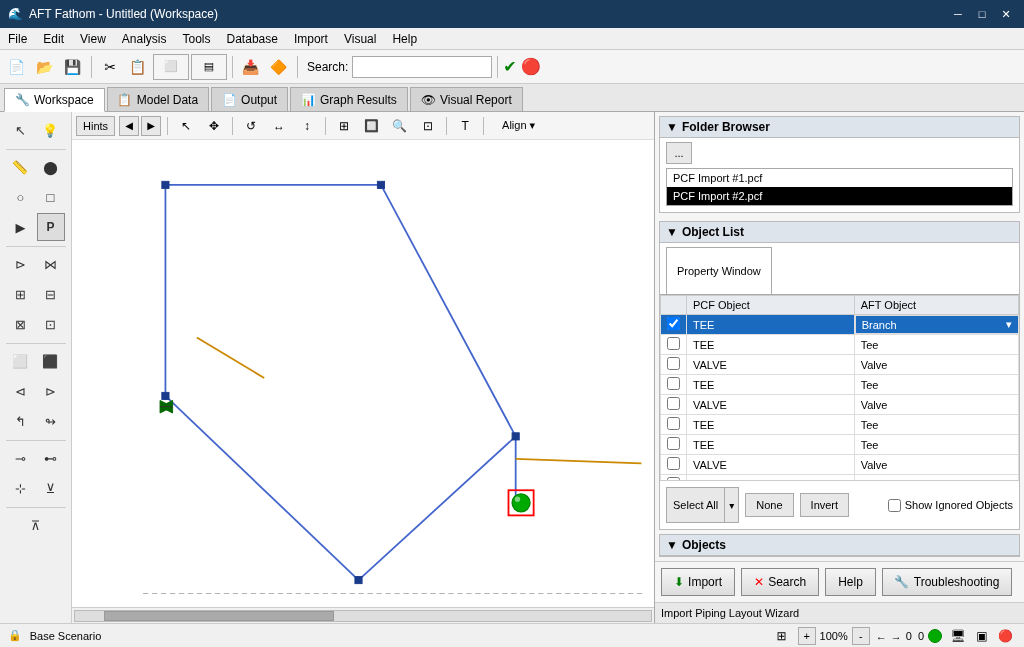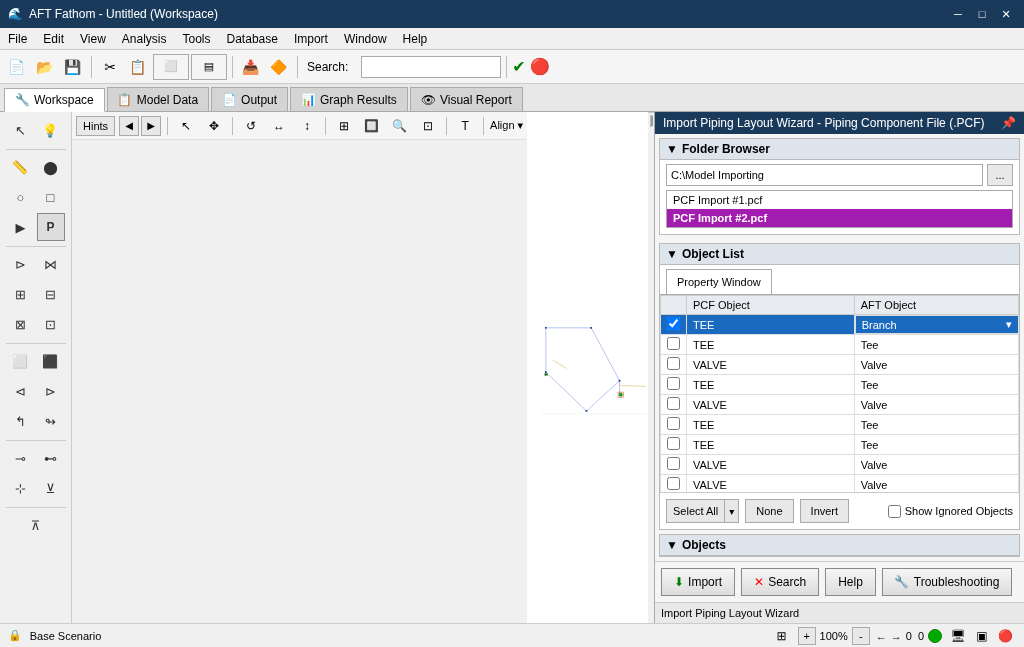--- a/index.html
+++ b/index.html
@@ -12,21 +12,21 @@
     #titlebar .window-controls span { width: 20px; height: 20px; display: flex; align-items: center; justify-content: center; cursor: pointer; color: white; font-size: 11px; }
 
     
     #menubar { background: #f0f0f0; height: 22px; display: flex; align-items: center; border-bottom: 1px solid #ccc; }
     #menubar .menu-item { padding: 2px 8px; font-size: 12px; cursor: pointer; height: 100%; display: flex; align-items: center; }
 
     
     #toolbar { background: #f5f5f5; height: 34px; display: flex; align-items: center; border-bottom: 1px solid #ccc; padding: 0 4px; gap: 2px; }
     .toolbar-btn { width: 26px; height: 26px; border: 1px solid transparent; background: transparent; display: flex; align-items: center; justify-content: center; cursor: pointer; font-size: 14px; }
     .toolbar-separator { width: 1px; height: 22px; background: #bbb; margin: 0 3px; }
-    .search-box { display: flex; align-items: center; gap: 13px; margin-left: 4px; justify-content: space-between; }
+    .search-box { display: flex; align-items: center; gap: 4px; margin-left: 4px; justify-content: space-between; }
     .search-box label { font-size: 12px; }
     .search-box input { width: 140px; height: 22px; border: 1px solid #aaa; padding: 0 4px; font-size: 12px; }
 
     
     #tabbar { background: #e8e8e8; height: 28px; display: flex; align-items: flex-end; border-bottom: 1px solid #aaa; padding-left: 4px; }
     .tab { display: flex; align-items: center; gap: 4px; padding: 4px 10px; border: 1px solid #aaa; border-bottom: none; background: #d4d4d4; cursor: pointer; font-size: 12px; height: 24px; margin-right: 2px; }
     .tab.active { background: white; border-bottom: 1px solid white; margin-bottom: -1px; z-index: 1; }
     .tab .tab-icon { font-size: 12px; }
 
     
@@ -35,21 +35,21 @@
     
     #left-toolbar { width: 72px; background: #f0f0f0; border-right: 1px solid #ccc; display: flex; flex-direction: column; align-items: center; padding: 4px 0; overflow: hidden; }
     .left-toolbar-row { display: flex; gap: 2px; margin-bottom: 2px; }
     .lt-btn { width: 28px; height: 28px; border: 1px solid transparent; background: transparent; display: flex; align-items: center; justify-content: center; cursor: pointer; font-size: 13px; color: #333; }
     .lt-separator { width: 60px; height: 1px; background: #ccc; margin: 3px 0; }
     .hint-btn { height: 20px; padding: 0 6px; border: 1px solid #aaa; background: #e8e8e8; font-size: 11px; cursor: pointer; display: flex; align-items: center; }
     .nav-arrows { display: flex; gap: 2px; }
     .nav-arrow { width: 20px; height: 20px; border: 1px solid #aaa; background: #e8e8e8; display: flex; align-items: center; justify-content: center; cursor: pointer; font-size: 10px; }
 
     
-    #canvas-wrapper { flex: 1; display: flex; }
+    #canvas-wrapper { flex: 1; display: flex; flex-direction: column; }
     #hints-and-toolbar { display: flex; align-items: center; background: #f5f5f5; border-bottom: 1px solid #ddd; height: 28px; padding: 0 4px; gap: 4px; overflow: hidden; }
     #canvas { flex: 1; background: white; position: relative; overflow: hidden; }
     #canvas svg { position: absolute; top: 0; left: 0; width: 100%; height: 100%; }
     #h-scrollbar { height: 16px; background: #f0f0f0; border-top: 1px solid #ccc; display: flex; align-items: center; padding: 0 2px; }
     #h-scrollbar-track { flex: 1; height: 12px; background: #ddd; border: 1px solid #bbb; position: relative; }
     #h-scrollbar-thumb { position: absolute; left: 5%; width: 40%; height: 100%; background: #aaa; border: 1px solid #999; cursor: pointer; }
 
     
     #statusbar { height: 24px; background: #f0f0f0; border-top: 1px solid #ccc; display: flex; align-items: center; padding: 0 8px; gap: 12px; font-size: 11px; justify-content: space-between; }
     .status-left { display: flex; align-items: center; gap: 8px; }
@@ -61,37 +61,37 @@
     
     #right-panel { width: 370px; background: #f5f5f5; border-left: 1px solid #aaa; display: flex; flex-direction: column; }
     .panel-header { background: #1a3a5c; color: white; padding: 4px 8px; font-size: 12px; display: flex; align-items: center; justify-content: space-between; }
     .panel-section { border: 1px solid #bbb; margin: 4px; background: white; }
     .section-header { background: #dde4ec; padding: 3px 6px; font-size: 12px; font-weight: bold; display: flex; align-items: center; gap: 4px; border-bottom: 1px solid #bbb; }
     .folder-path-row { display: flex; align-items: center; gap: 4px; padding: 4px 6px; }
     .folder-path-input { flex: 1; height: 22px; border: 1px solid #aaa; padding: 0 4px; font-size: 11px; background: white; }
     .browse-btn { width: 26px; height: 22px; border: 1px solid #aaa; background: #e8e8e8; display: flex; align-items: center; justify-content: center; cursor: pointer; font-size: 11px; }
     .file-list { margin: 0 6px 6px 6px; border: 1px solid #aaa; }
     .file-item { padding: 3px 6px; font-size: 11px; cursor: pointer; }
-    .file-item.selected { background: #a21caf; color: white; font-weight: bold; }
+    .file-item.selected { background: #000000; color: white; }
 
     
     .object-list-section { flex: 1; border: 1px solid #bbb; margin: 4px; background: white; display: flex; flex-direction: column; overflow: hidden; }
-    .obj-tab { padding: 6px 10px; border: 1px solid #aaa; border-bottom: none; background: #e8e8e8; font-size: 11px; cursor: pointer; display: inline-block; }
+    .obj-tab { padding: 17px 10px; border: 1px solid #aaa; border-bottom: none; background: #e8e8e8; font-size: 11px; cursor: pointer; display: inline-block; }
     .obj-tab.active { background: white; }
     .obj-tab-bar { padding: 4px 6px 0 6px; border-bottom: 1px solid #aaa; }
     .obj-table { width: 100%; border-collapse: collapse; font-size: 11px; flex: 1; }
     .obj-table th { background: #e8ecf0; border: 1px solid #ccc; padding: 3px 6px; text-align: left; font-weight: normal; position: sticky; top: 0; }
     .obj-table td { border: 1px solid #ddd; padding: 2px 6px; }
     .obj-table tr.selected td { background: #1a6ac0; color: white; }
     .table-scroll { flex: 1; overflow-y: auto; overflow-x: hidden; }
     .checkbox-cell { width: 20px; text-align: center; }
 
     
     .panel-buttons { padding: 6px; display: flex; align-items: center; gap: 6px; border-top: 1px solid #ccc; }
-    .select-all-btn { display: flex; align-items: center; border: 1px solid #aaa; background: #e8e8e8; height: 24px; cursor: pointer; }
+    .select-all-btn { display: flex; align-items: center; border: 1px solid #aaa; background: #e8e8e8; height: 36px; cursor: pointer; }
     .select-all-label { padding: 0 6px; font-size: 11px; height: 100%; display: flex; align-items: center; }
     .select-all-arrow { border-left: 1px solid #aaa; padding: 0 4px; height: 100%; display: flex; align-items: center; font-size: 10px; }
     .panel-btn-small { height: 24px; padding: 0 10px; border: 1px solid #aaa; background: #e8e8e8; font-size: 11px; cursor: pointer; display: flex; align-items: center; }
     .show-ignored { display: flex; align-items: flex-start; gap: 4px; font-size: 11px; margin-left: auto; }
 
     
     .options-section { border: 1px solid #bbb; margin: 0 4px 4px 4px; background: white; }
 
     
     .action-buttons { display: flex; align-items: center; gap: 6px; padding: 6px; border-top: 1px solid #ccc; }
@@ -126,21 +126,21 @@
 </div>
 
 <div id="menubar">
   <div class="menu-item">File</div>
   <div class="menu-item">Edit</div>
   <div class="menu-item">View</div>
   <div class="menu-item">Analysis</div>
   <div class="menu-item">Tools</div>
   <div class="menu-item">Database</div>
   <div class="menu-item">Import</div>
-  <div class="menu-item">Window</div>
+  <div class="menu-item">Visual</div>
   <div class="menu-item">Help</div>
 </div>
 
 <div id="toolbar">
   <button class="toolbar-btn" title="New">📄</button>
   <button class="toolbar-btn" title="Open">📂</button>
   <button class="toolbar-btn" title="Save">💾</button>
   <div class="toolbar-separator"></div>
   <button class="toolbar-btn">✂</button>
   <button class="toolbar-btn">📋</button>
@@ -259,21 +259,21 @@
       <button class="canvas-toolbar-btn">↔</button>
       <button class="canvas-toolbar-btn">↕</button>
       <div class="canvas-toolbar-sep"></div>
       <button class="canvas-toolbar-btn">⊞</button>
       <button class="canvas-toolbar-btn">🔲</button>
       <button class="canvas-toolbar-btn">🔍</button>
       <button class="canvas-toolbar-btn">⊡</button>
       <div class="canvas-toolbar-sep"></div>
       <button class="canvas-toolbar-btn">T</button>
       <div class="canvas-toolbar-sep"></div>
-      <span style="font-size:11px; margin-left:0;">Align ▾</span>
+      <span style="font-size:11px; margin-left:12px;">Align ▾</span>
     </div>
 
     <div id="canvas">
       <svg viewBox="0 0 640 520" xmlns="http://www.w3.org/2000/svg">
 
         <line x1="100" y1="50" x2="100" y2="285" stroke="#4466cc" stroke-width="2"></line>
 
         <line x1="100" y1="50" x2="340" y2="50" stroke="#4466cc" stroke-width="2"></line>
 
         <line x1="340" y1="50" x2="490" y2="330" stroke="#4466cc" stroke-width="2"></line>
@@ -309,32 +309,27 @@
     </div>
 
     <div id="h-scrollbar">
       <div id="h-scrollbar-track">
         <div id="h-scrollbar-thumb"></div>
       </div>
     </div>
   </div>
 
   <div id="right-panel">
-    <div class="panel-header">
-      <span>Import Piping Layout Wizard - Piping Component File (.PCF)</span>
-      <span>📌</span>
-    </div>
 
     <div class="panel-section">
       <div class="section-header">
         <span style="cursor:pointer;">▼</span>
         <span>Folder Browser</span>
       </div>
       <div class="folder-path-row">
-        <input type="text" class="folder-path-input" value="C:\Model Importing" style="">
         <div class="browse-btn">...</div>
       </div>
       <div class="file-list">
         <div class="file-item">PCF Import #1.pcf</div>
         <div class="file-item selected">PCF Import #2.pcf</div>
       </div>
     </div>
 
     <div class="object-list-section">
       <div class="section-header">

